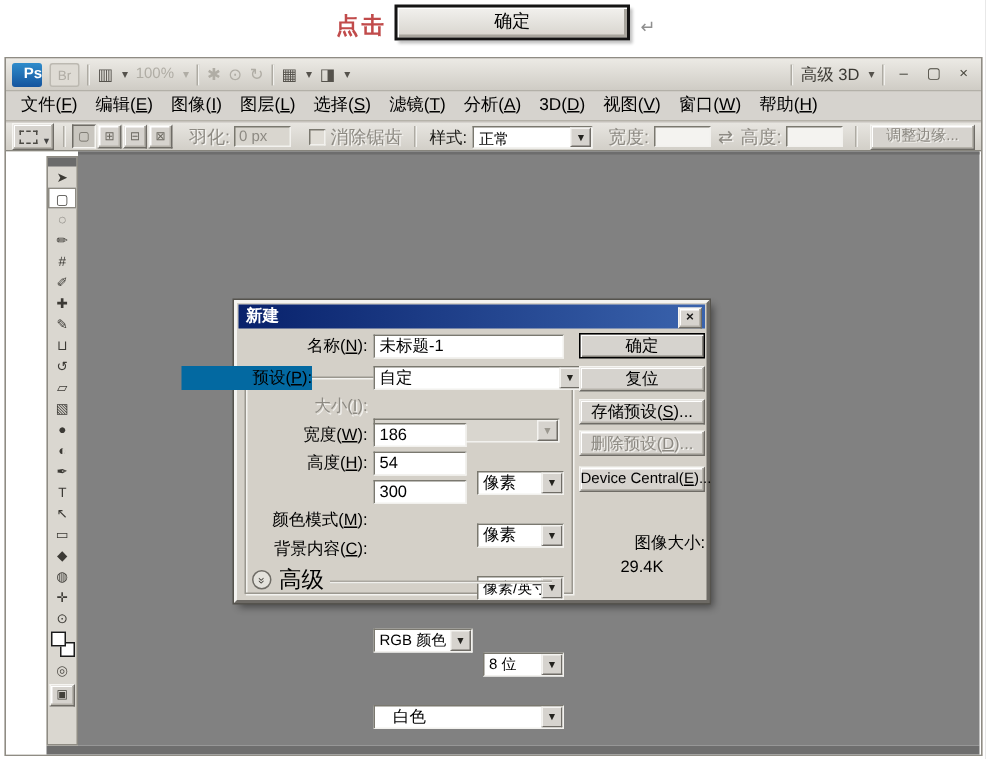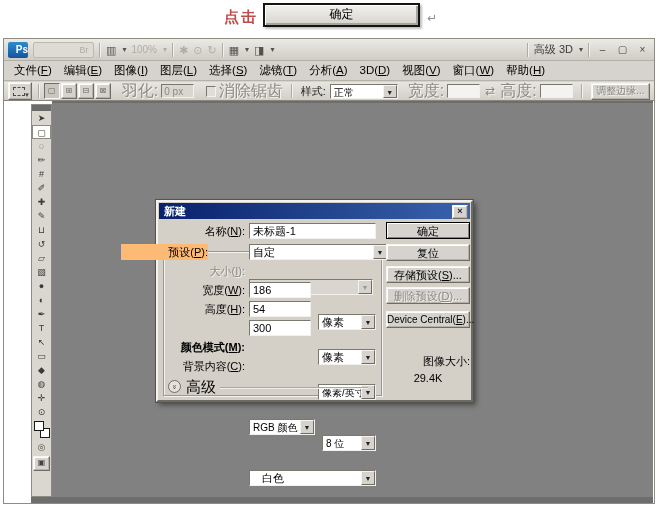--- a/index.html
+++ b/index.html
@@ -14,42 +14,42 @@
            text-align:center;line-height:19px;font-size:12px;}
   #ann-return{left:427px;top:11px;color:#8f8f8f;font-size:12px;}
   
   #win{left:3px;top:38px;width:650px;height:464px;background:#d6d3ce;border:1px solid #8f8c84;}
   #appbar{left:0;top:0;right:0;height:22px;background:linear-gradient(#eceae5,#cfccc5);
           border-bottom:1px solid #b3b0a8;display:flex;align-items:center;padding:0 4px;box-sizing:border-box;gap:5px;}
   .vsep{width:1px;height:14px;background:#aeaba3;border-right:1px solid #f2f1ee;}
   #ps-logo{width:20px;height:16px;border-radius:2px;background:linear-gradient(#2f8ccb,#14549e);
            color:#fff;font-weight:bold;font-size:10px;text-align:right;line-height:16px;}
   #br-btn{width:18px;height:14px;border:1px solid #bcb9b1;border-radius:2px;background:#dedbd4;
-          color:#b0ada5;font-size:9px;text-align:center;line-height:14px;padding-left:41px;}
+          color:#b0ada5;font-size:9px;text-align:center;line-height:14px;}
   .bar-ico{font-size:11px;color:#55524c;line-height:16px;}
   .bar-ico.dim{color:#b0ada5;}
   .caret{font-size:8px;color:#55524c;margin-left:1px;}
   .caret.dim{color:#b0ada5;}
   #zoom-box{font-size:10px;color:#b0ada5;}
   #spacer{flex:1;}
   #workspace{font-size:11px;color:#3b3933;}
   .winctl{width:15px;text-align:center;font-size:10px;color:#4a483f;line-height:16px;}
   
   #menubar{left:0;top:22px;right:0;height:20px;background:#d6d3ce;border-bottom:1px solid #b5b2a9;
            display:flex;align-items:center;padding-left:4px;box-sizing:border-box;}
   .menu-item{padding:0 6px;font-size:11.5px;line-height:19px;white-space:nowrap;}
   
   #optbar{left:0;top:43px;right:0;height:19px;background:linear-gradient(#e7e5e0,#d2cfc8);
           border-bottom:1px solid #87857d;display:flex;align-items:center;padding:0 4px;box-sizing:border-box;}
   .btn3d{background:#d6d3ce;border:1px solid;border-color:#f6f5f2 #6f6c66 #6f6c66 #f6f5f2;
          box-shadow:inset -1px -1px 0 #b5b2aa,inset 1px 1px 0 #fff;}
   .btn3d.pressed{border-color:#6f6c66 #f6f5f2 #f6f5f2 #6f6c66;box-shadow:none;background:#c9c6bf;}
   .sunken{background:#fff;border:1px solid;border-color:#7a786f #f2f1ee #f2f1ee #7a786f;box-sizing:border-box;}
   .sunken.dim{background:#d9d6cf;color:#8d8a83;}
-  .glabel{color:#8d8a83;text-shadow:1px 1px 0 #f4f3f0;font-size:16px;white-space:nowrap;}
+  .glabel{color:#8d8a83;text-shadow:1px 1px 0 #f4f3f0;font-size:12px;white-space:nowrap;}
   .blabel{color:#1c1b18;font-size:11px;white-space:nowrap;}
   #tool-preset{width:26px;height:16px;margin-right:6px;position:relative;}
   #tp-dash{position:absolute;left:4px;top:4px;width:10px;height:7px;border:1px dashed #4d4b45;}
   #tp-car{position:absolute;right:1px;bottom:1px;font-size:6px;color:#444;}
   .modebtn{width:14px;height:14px;margin-right:1px;font-size:8px;color:#6a675f;text-align:center;line-height:13px;}
   .fld{height:14px;font-size:10px;line-height:13px;padding:0 2px;}
   .ddw{position:relative;height:15px;box-sizing:border-box;}
   .dd-arrow{position:absolute;right:0;top:0;bottom:0;width:14px;background:#d6d3ce;
             border:1px solid;border-color:#f4f3f0 #6f6c66 #6f6c66 #f4f3f0;
             font-size:7px;text-align:center;line-height:13px;color:#24231f;box-sizing:border-box;}
@@ -211,21 +211,21 @@
 
     <div class="abs" id="dlg">
       <div class="abs" id="dlg-title">新建</div>
       <div class="abs btn3d" id="dlg-close">×</div>
 
       <div class="abs" id="grpbox"></div>
 
       <span class="abs dlabel ukey" style="top:21px;">名称(<u>N</u>):</span>
       <div class="abs sunken dfield" style="left:91px;top:21px;width:127px;">未标题-1</div>
 
-      <span class="abs dlabel ukey" style="top:42px;left:-37px;width:87px;background:#fdba74;">预设(<u>P</u>):</span>
+      <span class="abs dlabel ukey" style="top:42px;left:-37px;width:87px;background:#0369a1;">预设(<u>P</u>):</span>
       <div class="abs sunken ddw dfield" style="left:91px;top:42px;width:139px;">
         <span>自定</span><span class="dd-arrow">▼</span>
       </div>
 
       <span class="abs dlabel ukey disabledtx" style="top:61px;">大小(<u>I</u>):</span>
       <div class="abs sunken dim ddw dfield" style="left:91px;top:61px;width:124px;">
         <span></span><span class="dd-arrow dim">▼</span>
       </div>
 
       <span class="abs dlabel ukey" style="top:80px;">宽度(<u>W</u>):</span>
@@ -238,21 +238,21 @@
       <div class="abs sunken dfield" style="left:91px;top:99px;width:62px;">54</div>
       <div class="abs sunken ddw dfield" style="left:160px;top:99px;width:58px;">
         <span>像素</span><span class="dd-arrow">▼</span>
       </div>
 
       <div class="abs sunken dfield" style="left:91px;top:118px;width:62px;">300</div>
       <div class="abs sunken ddw dfield" style="left:160px;top:118px;width:58px;font-size:10px;">
         <span>像素/英寸</span><span class="dd-arrow">▼</span>
       </div>
 
-      <span class="abs dlabel ukey" style="top:137px;font-weight:bold;">颜色模式(<u>M</u>):</span>
+      <span class="abs dlabel ukey" style="top:137px;">颜色模式(<u>M</u>):</span>
       <div class="abs sunken ddw dfield" style="left:91px;top:137px;width:66px;font-size:10px;">
         <span>RGB 颜色</span><span class="dd-arrow">▼</span>
       </div>
       <div class="abs sunken ddw dfield" style="left:164px;top:137px;width:54px;font-size:10px;">
         <span>8 位</span><span class="dd-arrow">▼</span>
       </div>
 
       <span class="abs dlabel ukey" style="top:156px;">背景内容(<u>C</u>):</span>
       <div class="abs sunken ddw dfield" style="left:91px;top:156px;width:127px;padding-left:12px;">
         <span>白色</span><span class="dd-arrow">▼</span>

